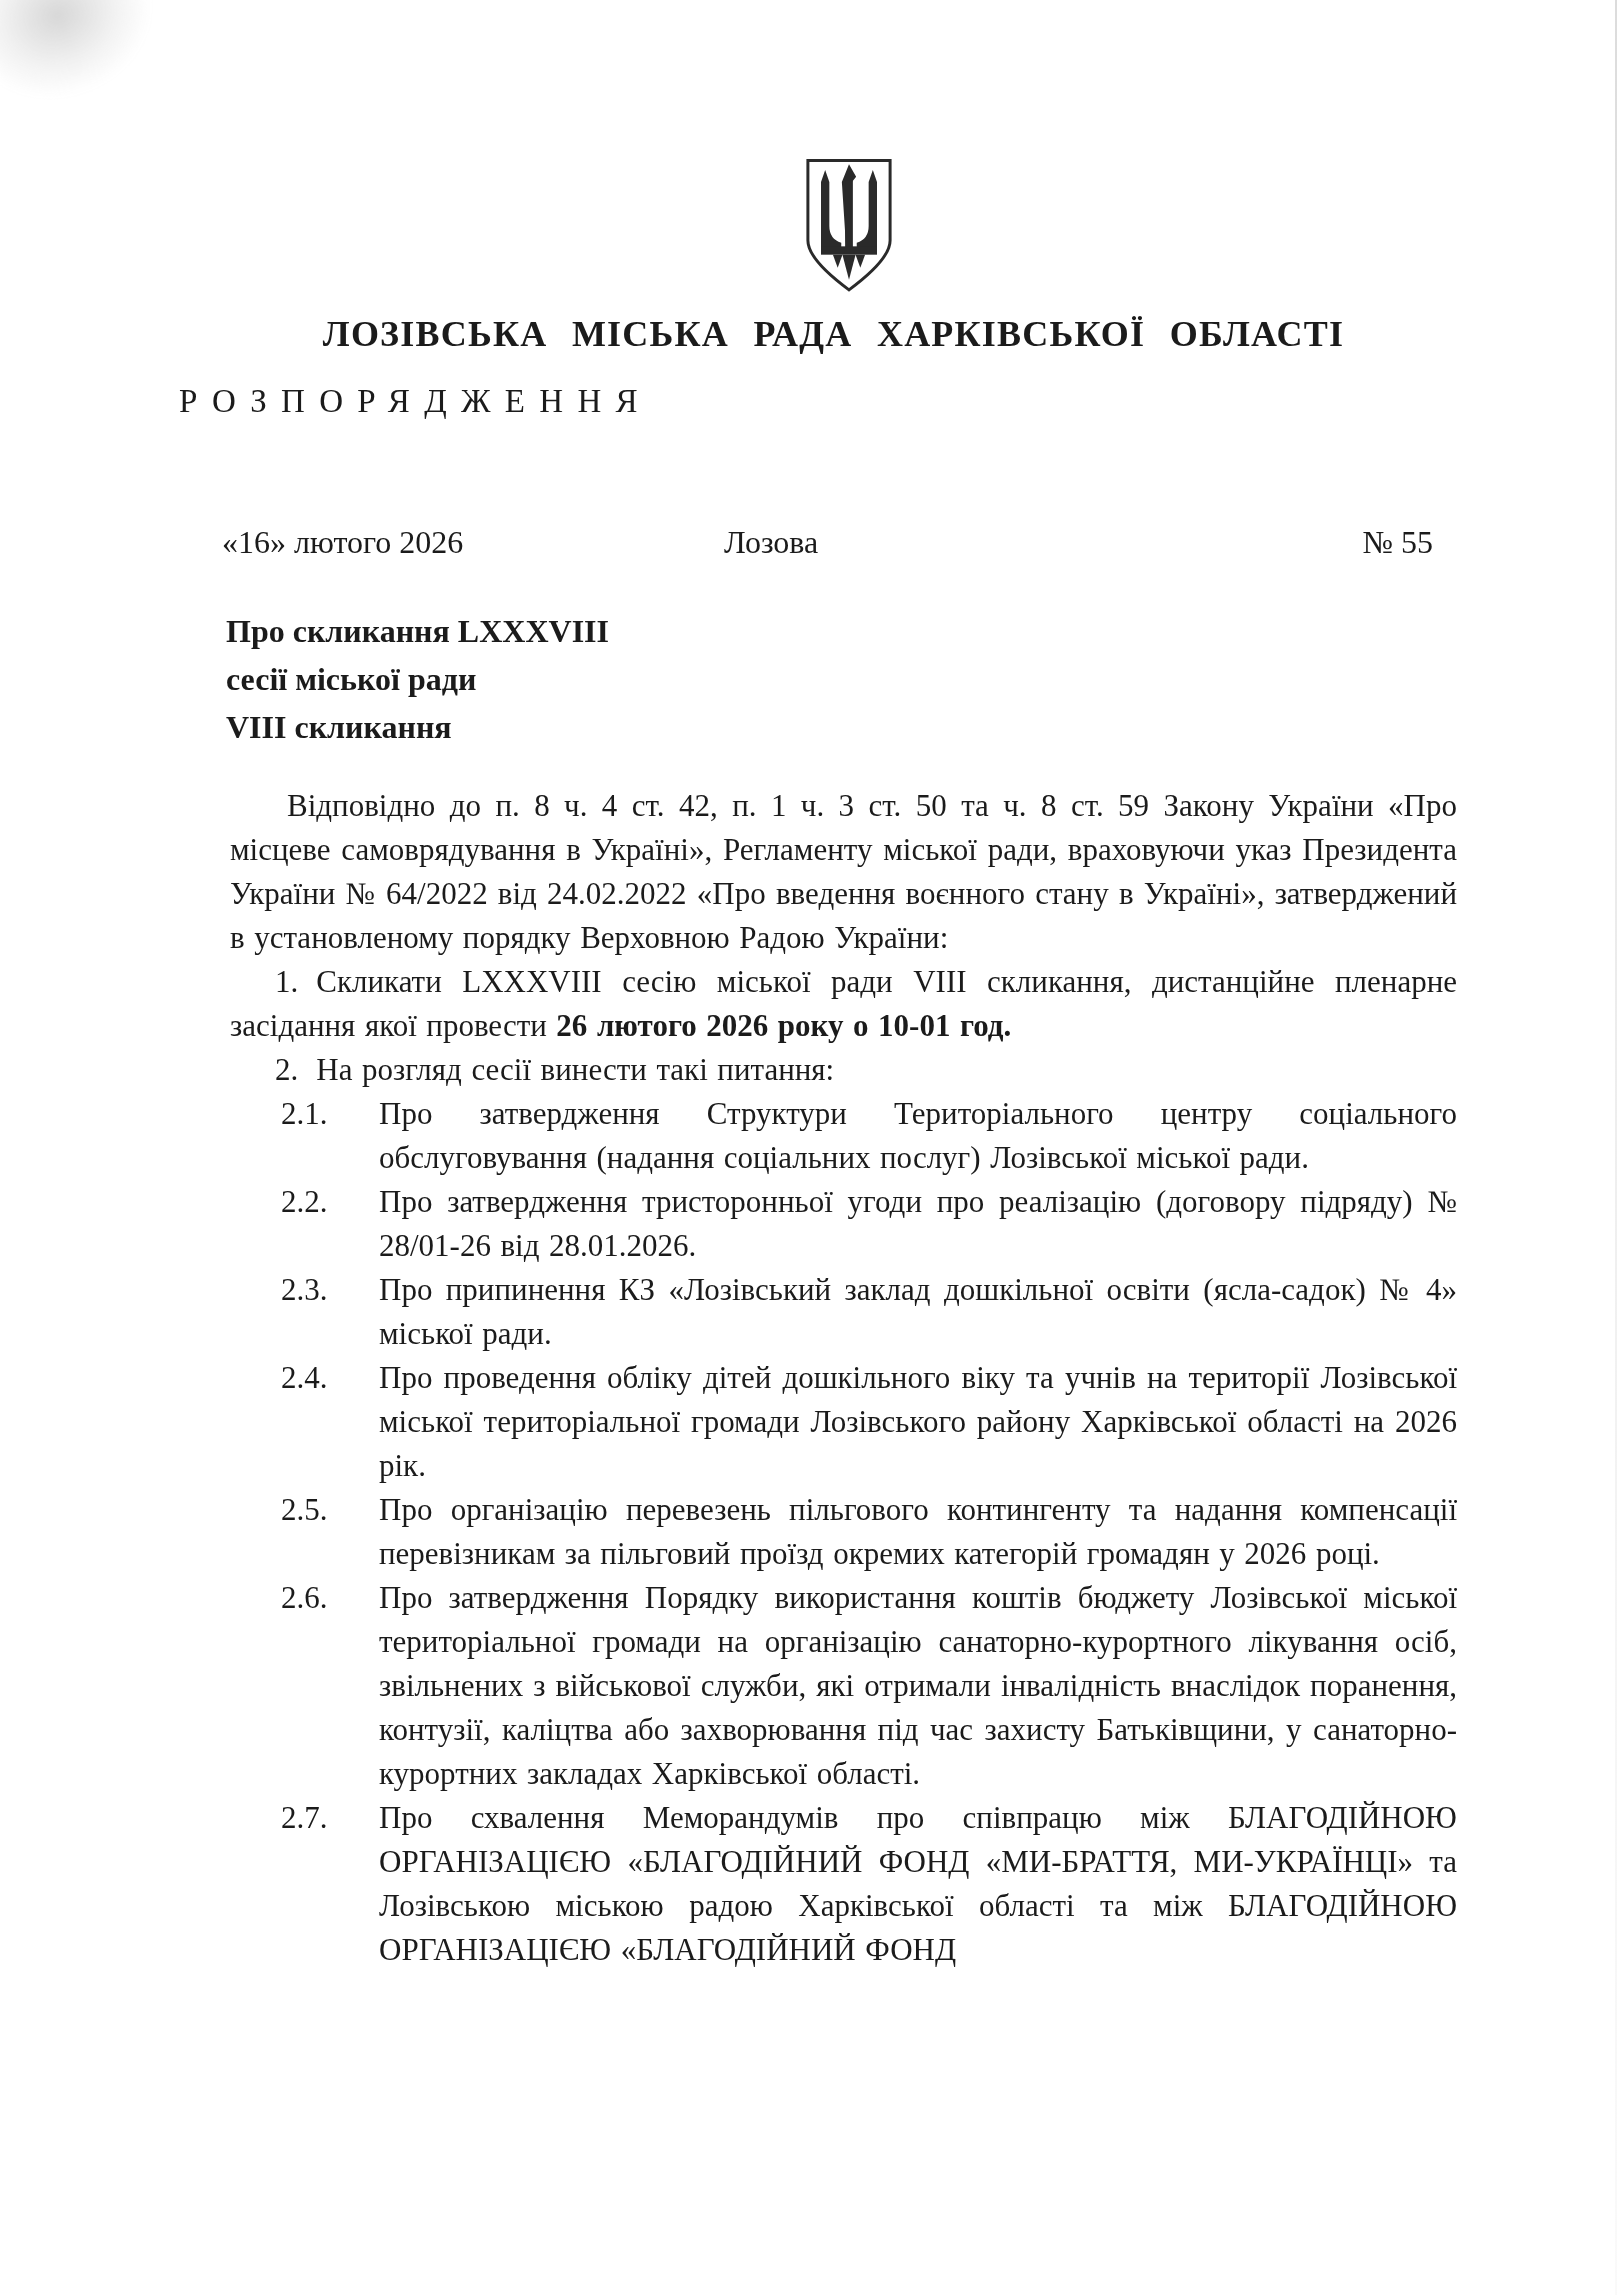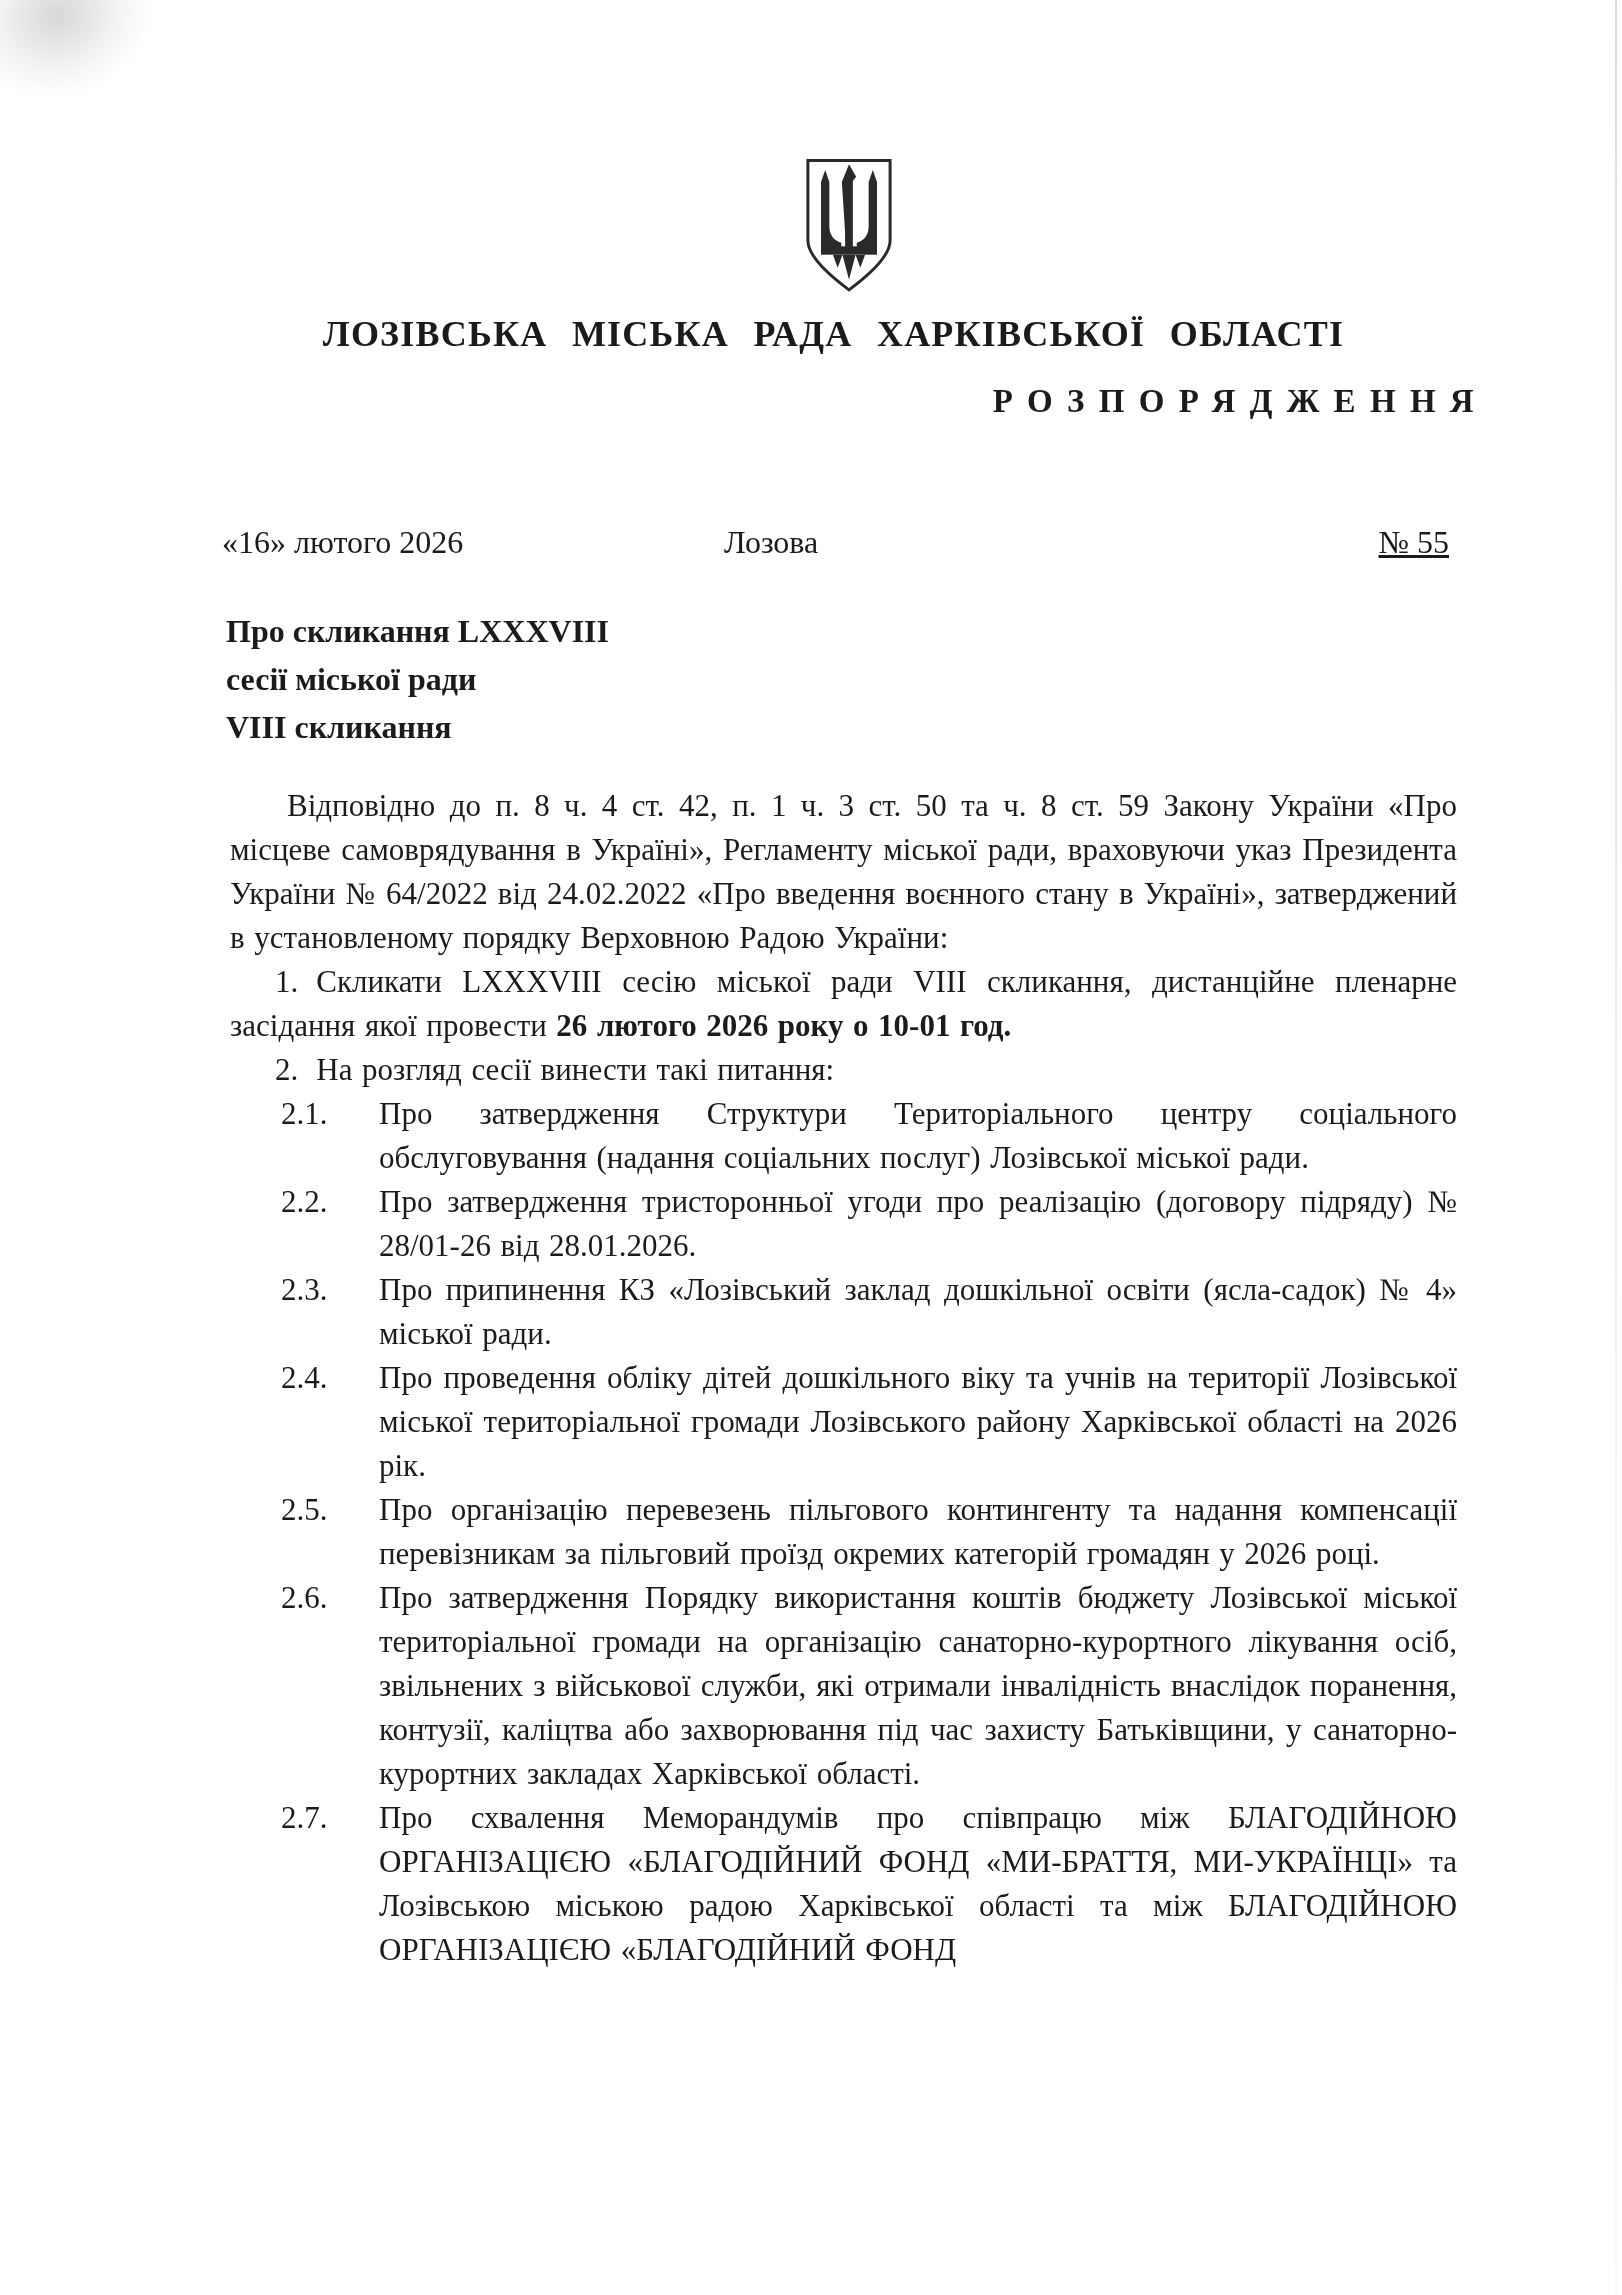--- a/index.html
+++ b/index.html
@@ -23,29 +23,29 @@
     background:linear-gradient(#c9c9c9,#dedede 35%,#efefef 70%,#f7f7f7);
     opacity:.65;
   }
   .emblem{position:absolute;left:803px;top:157px;width:92px;height:137px;}
   .org-name{
     position:absolute;left:179px;top:313px;width:1309px;
     text-align:center;font-weight:bold;font-size:36px;
     letter-spacing:1.2px;word-spacing:14.3px;white-space:nowrap;
   }
   .doc-type{
-    position:absolute;left:179px;width:1309px;text-align:right;
-    font-weight:bold;font-size:33px;white-space:nowrap;
+    position:absolute;left:179px;width:1309px;text-align:left;
+    font-weight:normal;font-size:33px;white-space:nowrap;
   }
   .doc-type-1{top:383px;letter-spacing:14.3px;}
   .doc-type-2{top:439px;letter-spacing:14.3px;word-spacing:30px;}
   .meta-row{position:absolute;left:222px;top:524px;width:1227px;height:42px;font-size:32px;}
   .meta-date{position:absolute;left:0;top:0;}
   .meta-place{position:absolute;left:502px;top:0;}
-  .meta-number{position:absolute;right:0;top:0;text-decoration:underline;}
+  .meta-number{position:absolute;right:16px;top:0;}
   .subject{
     position:absolute;left:226px;top:607px;width:538px;
     font-size:32px;font-weight:bold;line-height:48px;
   }
   .body-text{
     position:absolute;left:230px;top:784px;width:1227px;
     font-size:31px;line-height:44px;text-align:justify;word-spacing:1.8px;
   }
   .body-text p{margin:0;}
   .p-preamble{text-indent:57px;}

